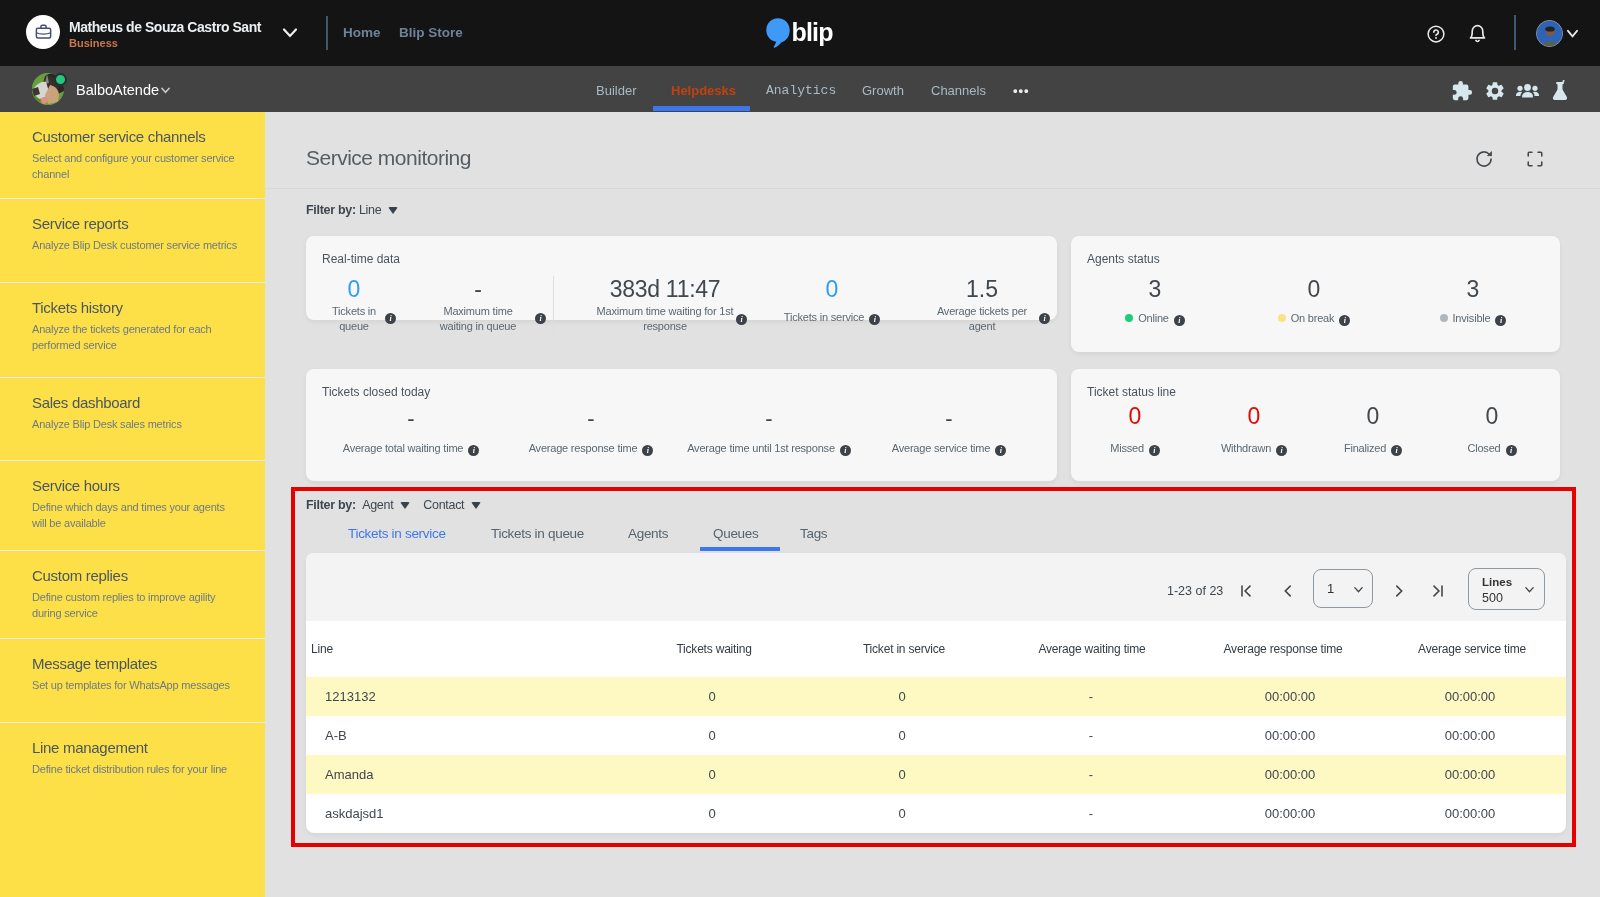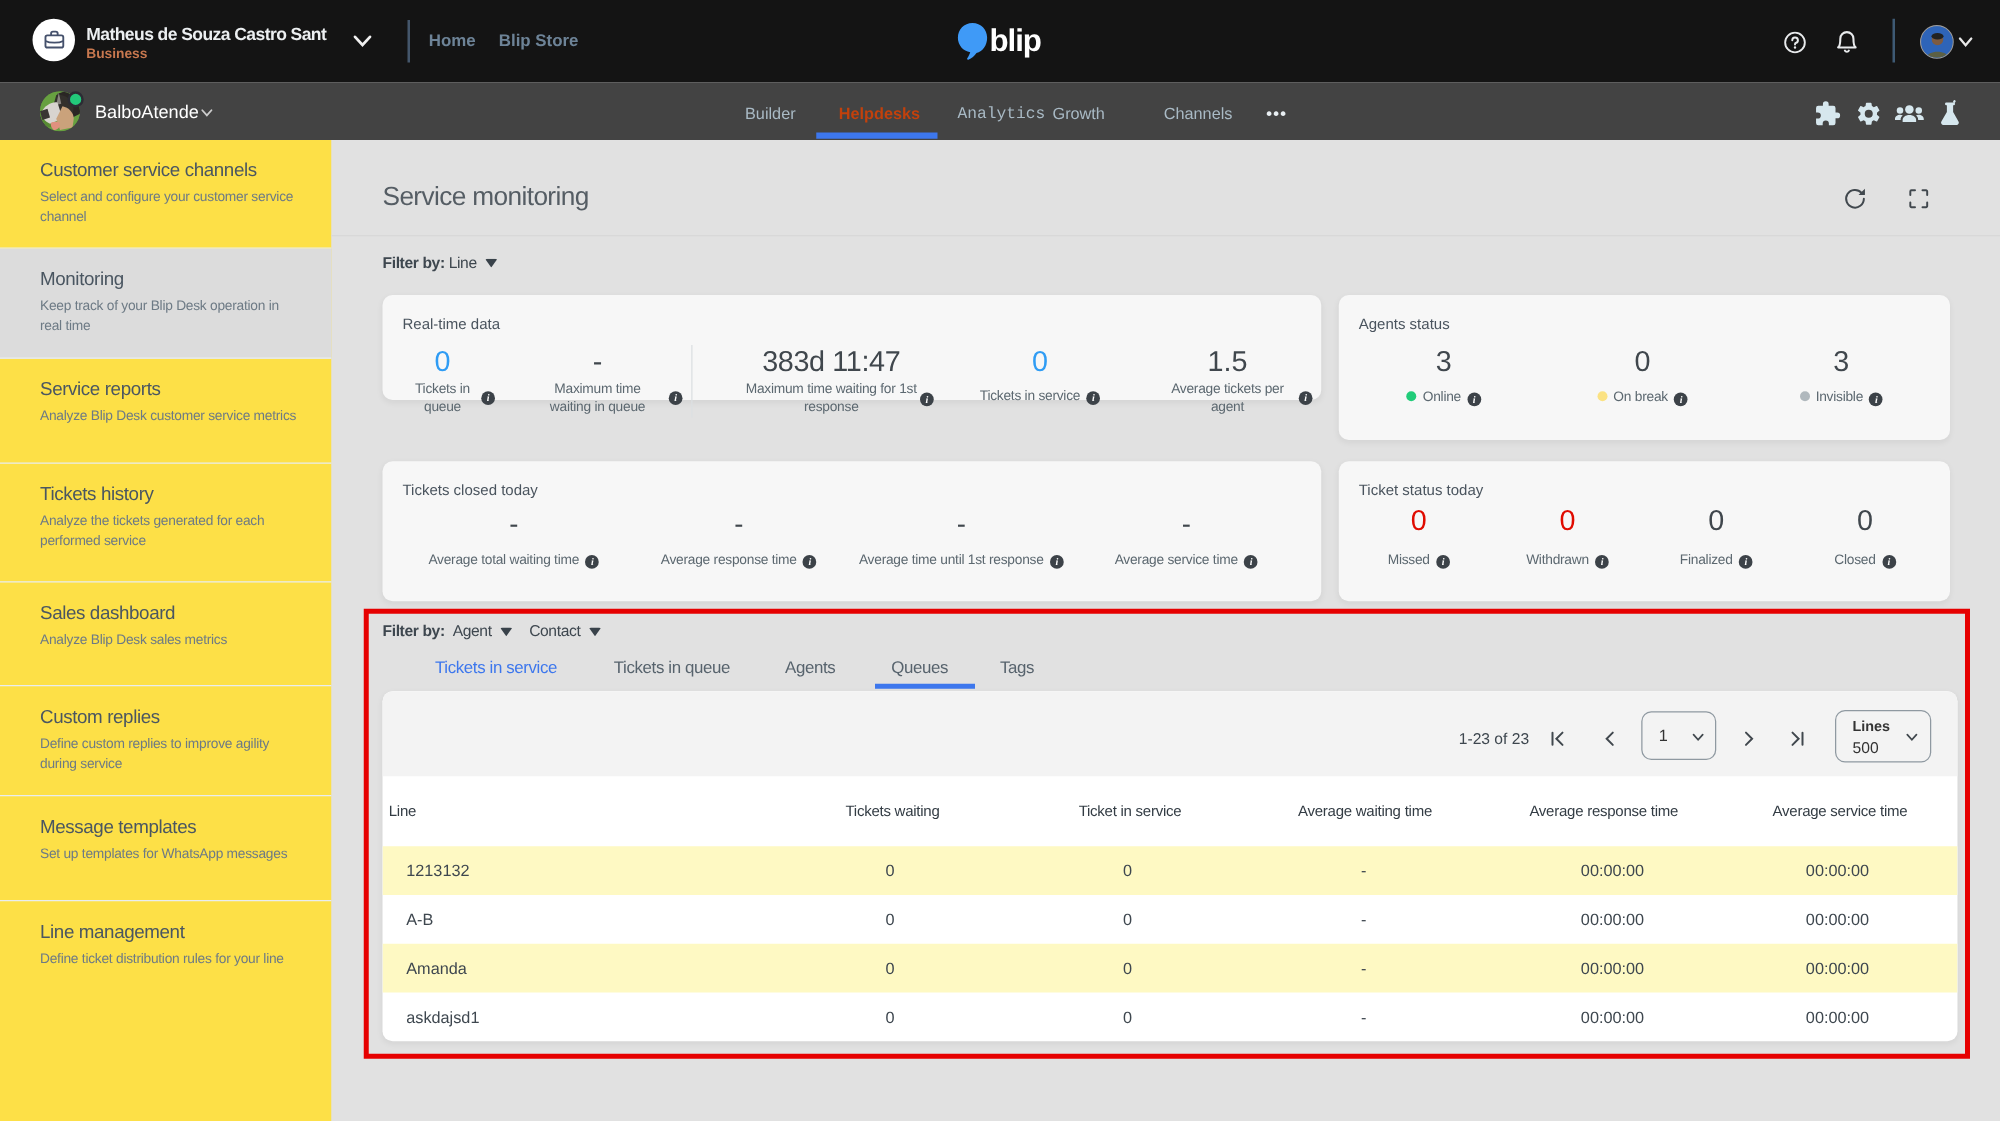--- a/index.html
+++ b/index.html
@@ -129,21 +129,21 @@
 </svg>
 </div>
 <div id="botdot"></div>
 <div id="botname">BalboAtende</div>
 <svg class="abs" width="11" height="11" viewBox="0 0 12 12" style="left:160px; top:85px;">
     <path d="M2 3.5 L6 8 L10 3.5" stroke="#ccc" stroke-width="1.6" fill="none" stroke-linecap="round"></path>
   </svg>
 <div class="tab2" style="left:596px;">Builder</div>
 <div class="tab2" style="left:671px; color:#c2410c; font-weight:bold;">Helpdesks</div>
 <div class="tab2" style="left:766px;font-family:Liberation Mono, monospace;">Analytics</div>
-<div class="tab2" style="left:842px;text-align:right;">Growth</div>
+<div class="tab2" style="left:862px;text-align:right;">Growth</div>
 <div class="tab2" style="left:931px;">Channels</div>
 <div class="tab2" style="left:1013px; color:#e8eef2; font-weight:bold; letter-spacing:1px;">•••</div>
 <div id="tabunderline"></div>
 <svg class="icon2" width="22" height="22" viewBox="0 0 24 24" style="left:1451px;" fill="#d6e7ee">
     <path d="M20.5 11H19V7a2 2 0 0 0-2-2h-4V3.5a2.5 2.5 0 0 0-5 0V5H4a2 2 0 0 0-2 2v3.8h1.5a2.7 2.7 0 0 1 0 5.4H2V20a2 2 0 0 0 2 2h3.8v-1.5a2.7 2.7 0 0 1 5.4 0V22H17a2 2 0 0 0 2-2v-4h1.5a2.5 2.5 0 0 0 0-5z"></path>
   </svg>
 <svg class="icon2" width="22" height="22" viewBox="0 0 24 24" style="left:1484px;" fill="#d6e7ee" fill-rule="evenodd">
     <path fill-rule="evenodd" d="M19.14 12.94a7 7 0 0 0 .05-.94 7 7 0 0 0-.05-.94l2.03-1.58a.5.5 0 0 0 .12-.64l-1.92-3.32a.5.5 0 0 0-.61-.22l-2.39.96a7.3 7.3 0 0 0-1.62-.94l-.36-2.54a.5.5 0 0 0-.5-.42h-3.84a.5.5 0 0 0-.5.42l-.36 2.54c-.59.24-1.13.56-1.62.94l-2.39-.96a.5.5 0 0 0-.61.22L2.65 8.84a.5.5 0 0 0 .12.64l2.03 1.58a7 7 0 0 0 0 1.88l-2.03 1.58a.5.5 0 0 0-.12.64l1.92 3.32c.13.23.4.32.61.22l2.39-.96c.49.38 1.03.7 1.62.94l.36 2.54c.04.24.25.42.5.42h3.84c.25 0 .46-.18.5-.42l.36-2.54a7.3 7.3 0 0 0 1.62-.94l2.39.96c.22.1.48 0 .61-.22l1.92-3.32a.5.5 0 0 0-.12-.64l-2.03-1.58zM12 15.5a3.5 3.5 0 1 1 0-7 3.5 3.5 0 0 1 0 7z"></path>
   </svg>
 <svg class="icon2" width="25" height="22" viewBox="0 0 25 20" style="left:1515px;" fill="#d6e7ee">
@@ -158,35 +158,35 @@
     <path d="M7.5 4h5v5.5l4.3 7.6a1.9 1.9 0 0 1-1.7 2.9H4.9A1.9 1.9 0 0 1 3.2 17L7.5 9.5z"></path>
     <rect x="6" y="2" width="8" height="2.2" rx="1.1"></rect>
     <rect x="12.6" y="0" width="1.8" height="2.4" rx="0.9" transform="rotate(25 13.5 1.2)"></rect>
   </svg>
 
 <div id="sidebar">
   <div class="sbitem" style="height:87px;">
     <h3>Customer service channels</h3>
     <p>Select and configure your customer service<br>channel</p>
   </div>
-  <div class="sbitem sel" style="height:88px;">
-    <h3>Monitoring</h3>
-    <p>Keep track of your Blip Desk operation in<br>real time</p>
-  </div>
   <div class="sbitem" style="height:84px;">
     <h3>Service reports</h3>
     <p>Analyze Blip Desk customer service metrics</p>
   </div>
   <div class="sbitem" style="height:95px;">
     <h3>Tickets history</h3>
     <p>Analyze the tickets generated for each<br>performed service</p>
   </div>
   <div class="sbitem" style="height:83px;">
     <h3>Sales dashboard</h3>
     <p>Analyze Blip Desk sales metrics</p>
+  </div>
+  <div class="sbitem" style="height:90px;">
+    <h3>Service hours</h3>
+    <p>Define which days and times your agents<br>will be available</p>
   </div>
   <div class="sbitem" style="height:88px;">
     <h3>Custom replies</h3>
     <p>Define custom replies to improve agility<br>during service</p>
   </div>
   <div class="sbitem" style="height:84px;">
     <h3>Message templates</h3>
     <p>Set up templates for WhatsApp messages</p>
   </div>
   <div class="sbitem" style="height:86px; border-bottom:none;">
@@ -264,21 +264,21 @@
     <div class="num" style="font-size:22px; line-height:24px;">-</div>
     <div class="lbl" style="margin-top:10px;">Average time until 1st response<span class="istat">i</span></div>
   </div>
   <div class="stat" style="left:568px; top:38px; width:150px;">
     <div class="num" style="font-size:22px; line-height:24px;">-</div>
     <div class="lbl" style="margin-top:10px;">Average service time<span class="istat">i</span></div>
   </div>
 </div>
 
 <div class="card" style="left:1071px; top:369px; width:489px; height:112px;">
-  <div class="cardlabel">Ticket status today</div>
+  <div class="cardlabel">Ticket status line</div>
   <div class="stat" style="left:9px; top:34px; width:110px;">
     <div class="num red">0</div>
     <div class="lbl" style="margin-top:11px;">Missed<span class="istat">i</span></div>
   </div>
   <div class="stat" style="left:128px; top:34px; width:110px;">
     <div class="num red">0</div>
     <div class="lbl" style="margin-top:11px;">Withdrawn<span class="istat">i</span></div>
   </div>
   <div class="stat" style="left:247px; top:34px; width:110px;">
     <div class="num">0</div>

